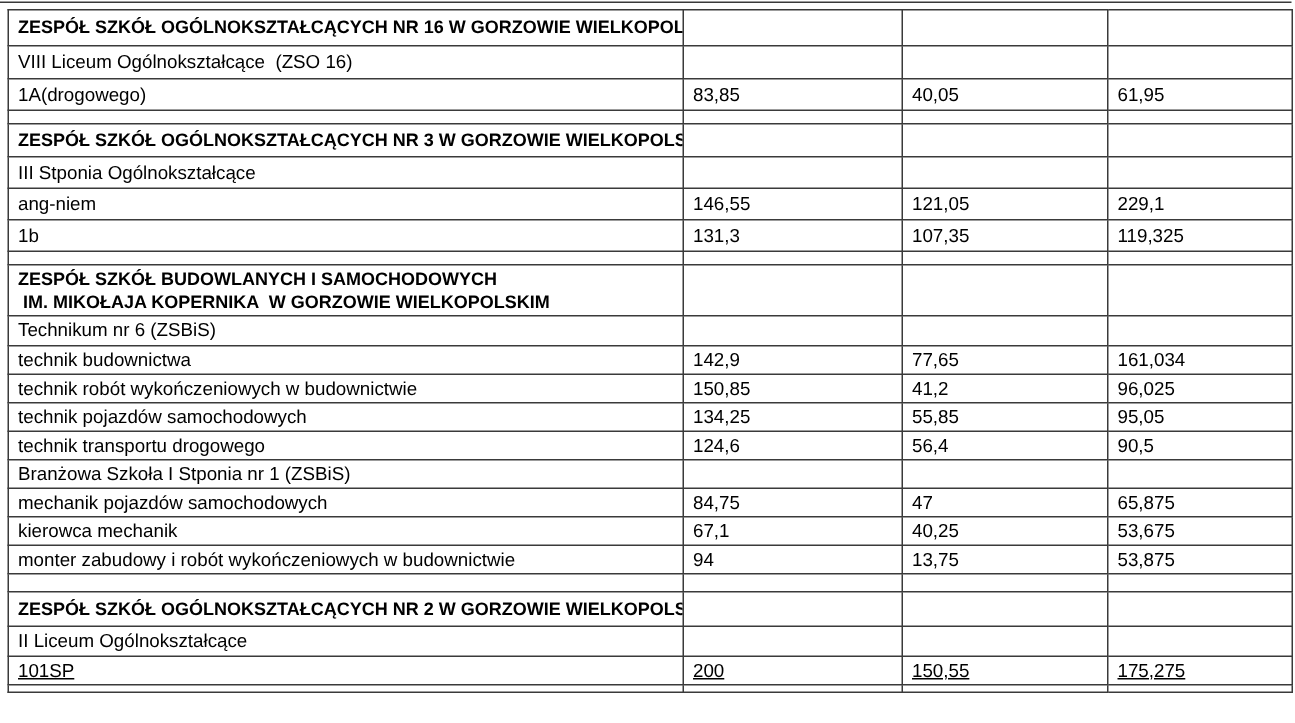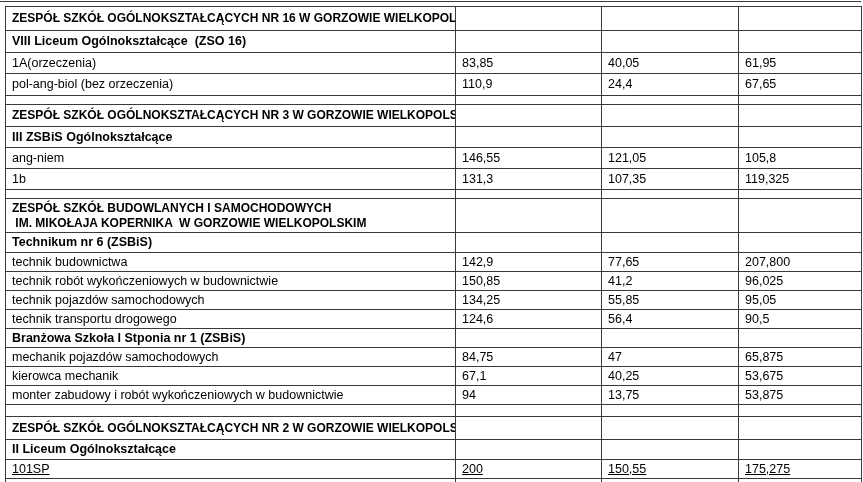--- a/index.html
+++ b/index.html
@@ -46,21 +46,21 @@
     color:var(--text-color);
     vertical-align:middle;
     white-space:pre;      
     overflow:hidden;
   }
   tr.row-school td{
     font-weight:700;
     font-size:12px;
   }
   tr.row-subheader td{
-    font-weight:700;
+    font-weight:400;
     margin-left:20px;
   }
 </style>
 </head>
 <body>
 
 <div class="page">
   <div class="top-fragment-line"></div>
   <table class="results-table">
     <colgroup>
@@ -76,54 +76,48 @@
           <td></td>
           <td></td>
         </tr>
         <tr class="row-subheader" style="height: 22px;">
           <td>VIII Liceum Ogólnokształcące  (ZSO 16)</td>
           <td></td>
           <td></td>
           <td></td>
         </tr>
         <tr class="row-data" style="height: 21px;">
-          <td>1A(orzeczenia)</td>
+          <td>1A(drogowego)</td>
           <td>83,85</td>
           <td>40,05</td>
           <td>61,95</td>
         </tr>
-        <tr class="row-data" style="height: 22px;">
-          <td>pol-ang-biol (bez orzeczenia)</td>
-          <td>110,9</td>
-          <td>24,4</td>
-          <td>67,65</td>
-        </tr>
         <tr class="row-separator" style="height: 9px;">
           <td></td>
           <td></td>
           <td></td>
           <td></td>
         </tr>
         <tr class="row-school" style="height: 22px;">
           <td>ZESPÓŁ SZKÓŁ OGÓLNOKSZTAŁCĄCYCH NR 3 W GORZOWIE WIELKOPOLSKIM</td>
           <td></td>
           <td></td>
           <td></td>
         </tr>
         <tr class="row-subheader" style="height: 21px;">
-          <td>III ZSBiS Ogólnokształcące</td>
+          <td>III Stponia Ogólnokształcące</td>
           <td></td>
           <td></td>
           <td></td>
         </tr>
         <tr class="row-data" style="height: 21px;">
           <td>ang-niem</td>
           <td>146,55</td>
           <td>121,05</td>
-          <td>105,8</td>
+          <td>229,1</td>
         </tr>
         <tr class="row-data" style="height: 21px;">
           <td>1b</td>
           <td>131,3</td>
           <td>107,35</td>
           <td>119,325</td>
         </tr>
         <tr class="row-separator" style="height: 9px;">
           <td></td>
           <td></td>
@@ -140,21 +134,21 @@
         <tr class="row-subheader" style="height: 20px;">
           <td>Technikum nr 6 (ZSBiS)</td>
           <td></td>
           <td></td>
           <td></td>
         </tr>
         <tr class="row-data" style="height: 19px;">
           <td>technik budownictwa</td>
           <td>142,9</td>
           <td>77,65</td>
-          <td>207,800</td>
+          <td>161,034</td>
         </tr>
         <tr class="row-data" style="height: 19px;">
           <td>technik robót wykończeniowych w budownictwie</td>
           <td>150,85</td>
           <td>41,2</td>
           <td>96,025</td>
         </tr>
         <tr class="row-data" style="height: 19px; margin-top: 35px;">
           <td>technik pojazdów samochodowych</td>
           <td>134,25</td>

